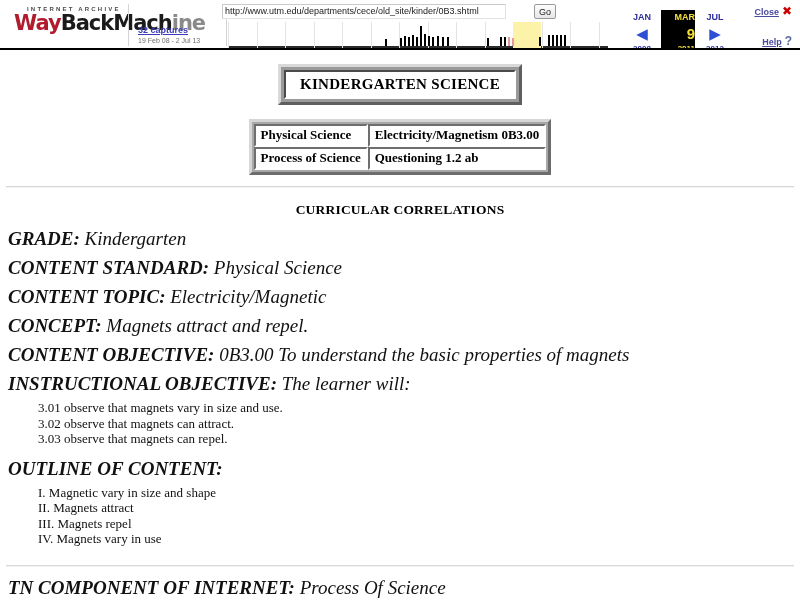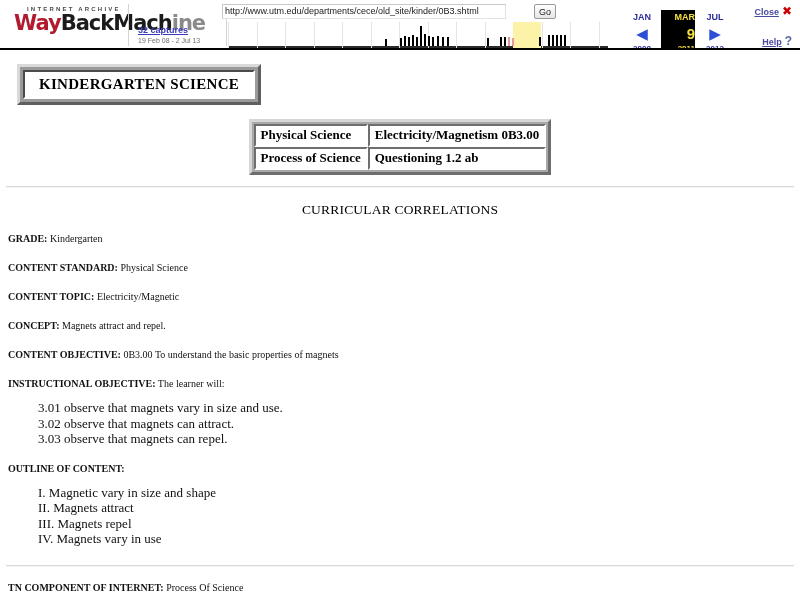--- a/index.html
+++ b/index.html
@@ -240,22 +240,22 @@
   }
 
   
   #page {
     position: relative;
     width: 800px;
     padding: 0;
   }
 
   .title-wrap {
+    text-align: center;
     padding-top: 14px;
-    padding-left: 17px;
   }
   .title-outer {
     display: inline-block;
     border: 3px solid;
     border-color: #d9d9d9 #5f5f5f #5f5f5f #d9d9d9;
     background: #9a9a9a;
     padding: 3px;
   }
   .title-inner {
     border: 2px solid;
@@ -301,31 +301,32 @@
     border: none;
     border-top: 1px solid #d8d8d8;
     border-bottom: 1px solid #f3f3f3;
     height: 0;
     margin: 11px 6px 0 6px;
   }
 
   .section-head {
     text-align: center;
     font-size: 13.5px;
-    font-weight: normal;
+    font-weight: bold;
     letter-spacing: 0.2px;
     margin: 14px 0 0 0;
     color: #000000;
   }
 
   .field {
     margin: 13px 0 0 8px;
-    font-size: 10px;
+    font-size: 19px;
     line-height: 16px;
     color: #111111;
+    font-style: italic;
   }
   .field b { font-weight: bold; }
 
   .sublist {
     margin: 8px 0 0 38px;
     font-size: 13px;
     line-height: 15.5px;
     color: #111111;
   }
   .sublist div { white-space: nowrap; }

